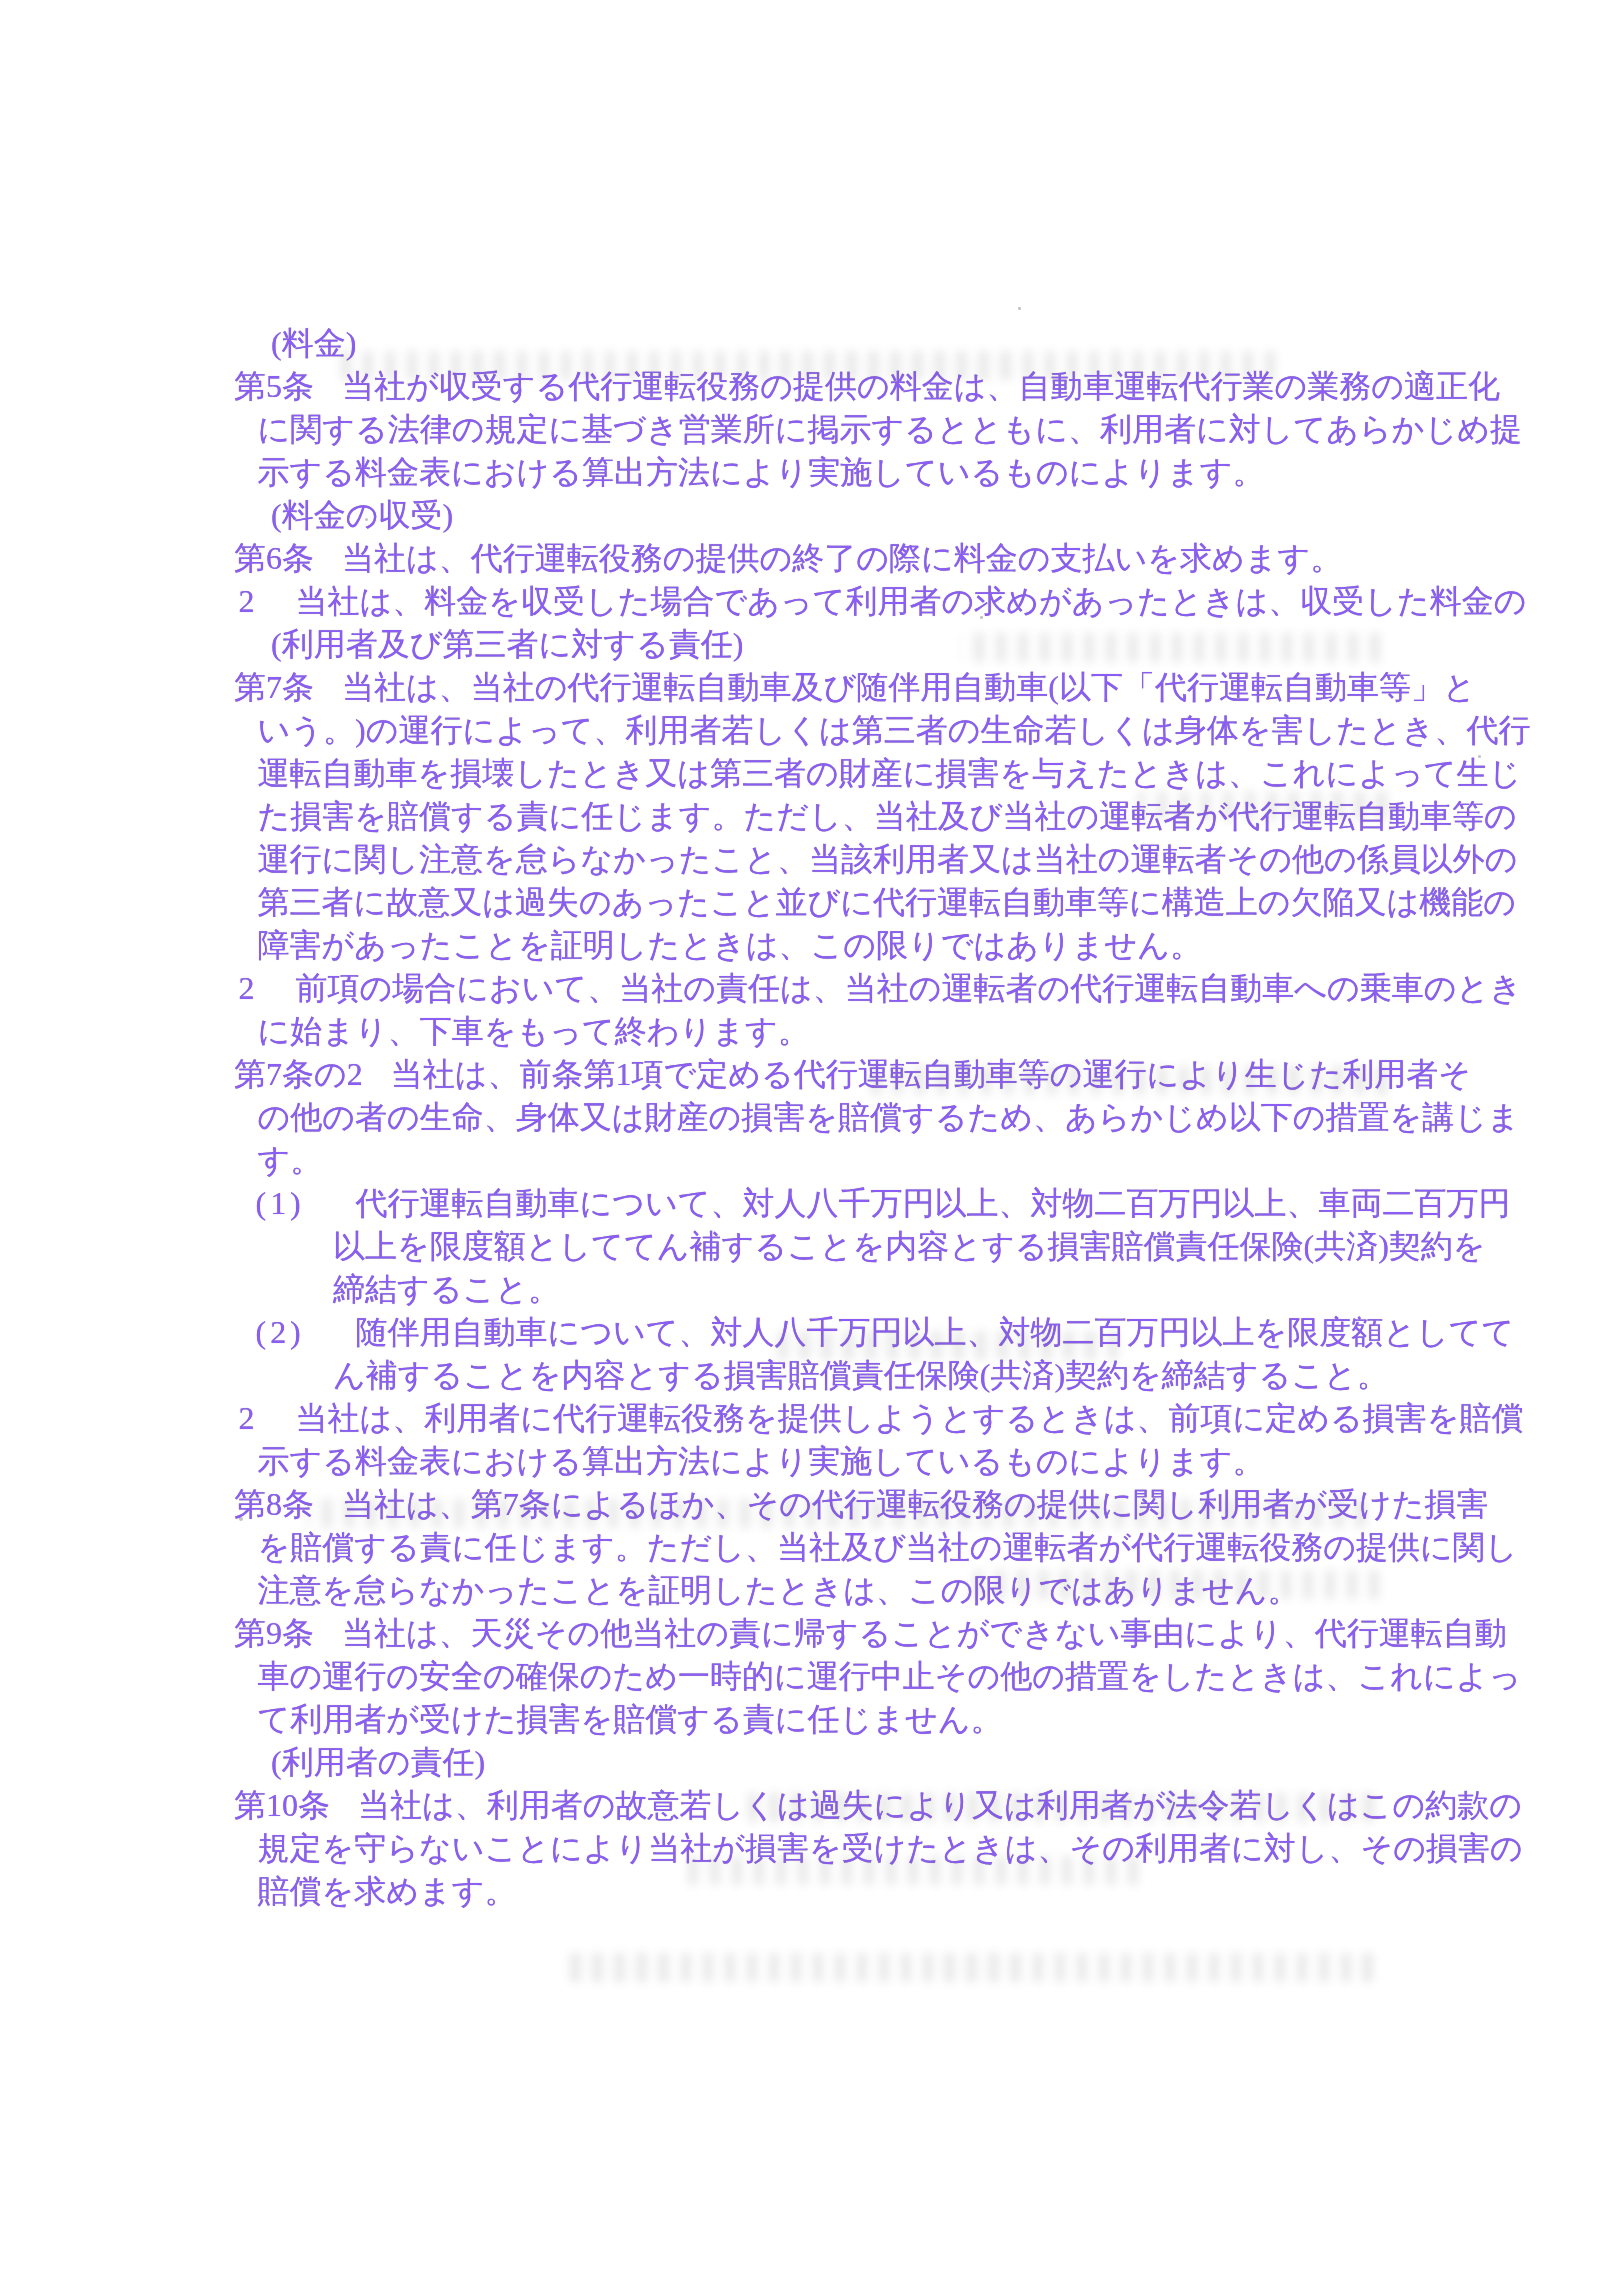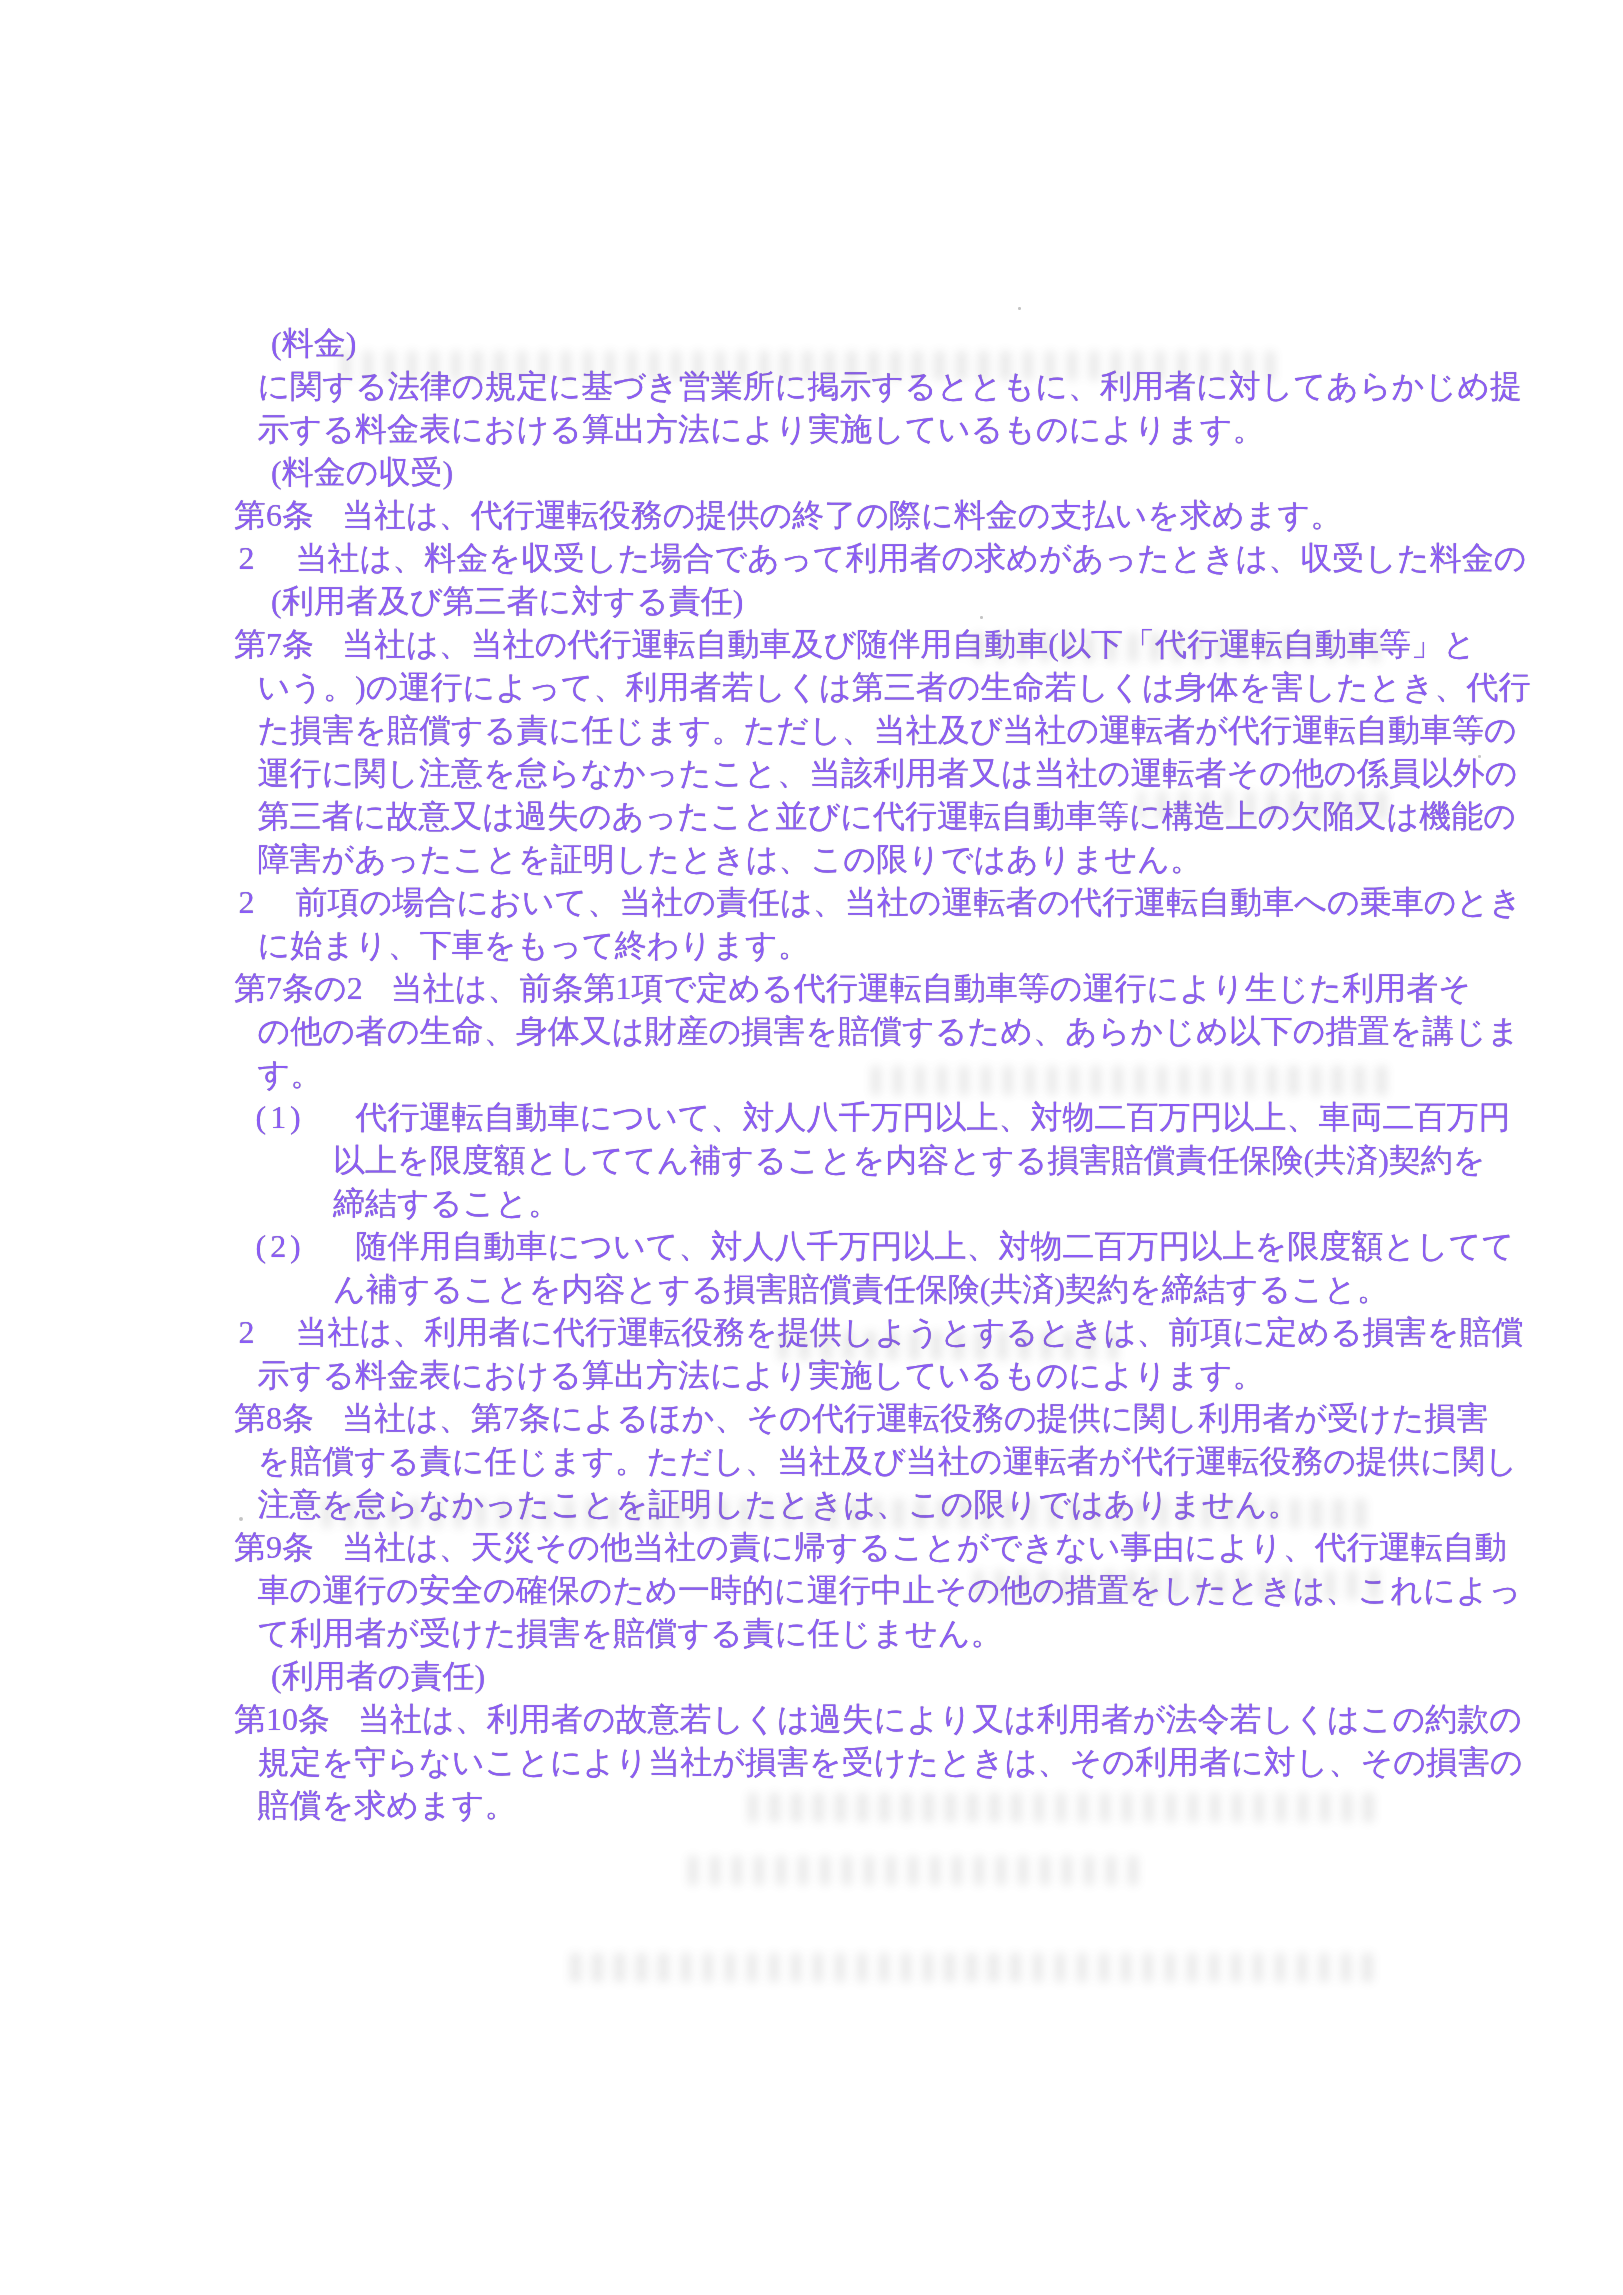--- a/index.html
+++ b/index.html
@@ -53,28 +53,30 @@
     pointer-events:none;
   }
 </style>
 </head>
 <body>
 
 <div class="page">
 
   <div class="textblock" id="textblock">
       <div class="line label">(料金)</div>
+      <div class="line article"><span class="marker">第5条</span><span>当社が収受する代行運転役務の提供の料金は、自動車運転代行業の業務の適正化</span></div>
       <div class="line cont">に関する法律の規定に基づき営業所に掲示するとともに、利用者に対してあらかじめ提</div>
       <div class="line cont">示する料金表における算出方法により実施しているものによります。</div>
       <div class="line label">(料金の収受)</div>
       <div class="line article"><span class="marker">第6条</span><span>当社は、代行運転役務の提供の終了の際に料金の支払いを求めます。</span></div>
       <div class="line para"><span class="marker">2</span><span>当社は、料金を収受した場合であって利用者の求めがあったときは、収受した料金の</span></div>
       <div class="line label">(利用者及び第三者に対する責任)</div>
       <div class="line article"><span class="marker">第7条</span><span>当社は、当社の代行運転自動車及び随伴用自動車(以下「代行運転自動車等」と</span></div>
       <div class="line cont">いう。)の運行によって、利用者若しくは第三者の生命若しくは身体を害したとき、代行</div>
+      <div class="line cont">運転自動車を損壊したとき又は第三者の財産に損害を与えたときは、これによって生じ</div>
       <div class="line cont">た損害を賠償する責に任じます。ただし、当社及び当社の運転者が代行運転自動車等の</div>
       <div class="line cont">運行に関し注意を怠らなかったこと、当該利用者又は当社の運転者その他の係員以外の</div>
       <div class="line cont">第三者に故意又は過失のあったこと並びに代行運転自動車等に構造上の欠陥又は機能の</div>
       <div class="line cont">障害があったことを証明したときは、この限りではありません。</div>
       <div class="line para"><span class="marker">2</span><span>前項の場合において、当社の責任は、当社の運転者の代行運転自動車への乗車のとき</span></div>
       <div class="line cont">に始まり、下車をもって終わります。</div>
       <div class="line article"><span class="marker">第7条の2</span><span>当社は、前条第1項で定める代行運転自動車等の運行により生じた利用者そ</span></div>
       <div class="line cont">の他の者の生命、身体又は財産の損害を賠償するため、あらかじめ以下の措置を講じま</div>
       <div class="line cont">す。</div>
       <div class="line item"><span class="marker">(1)</span><span>代行運転自動車について、対人八千万円以上、対物二百万円以上、車両二百万円</span></div>

